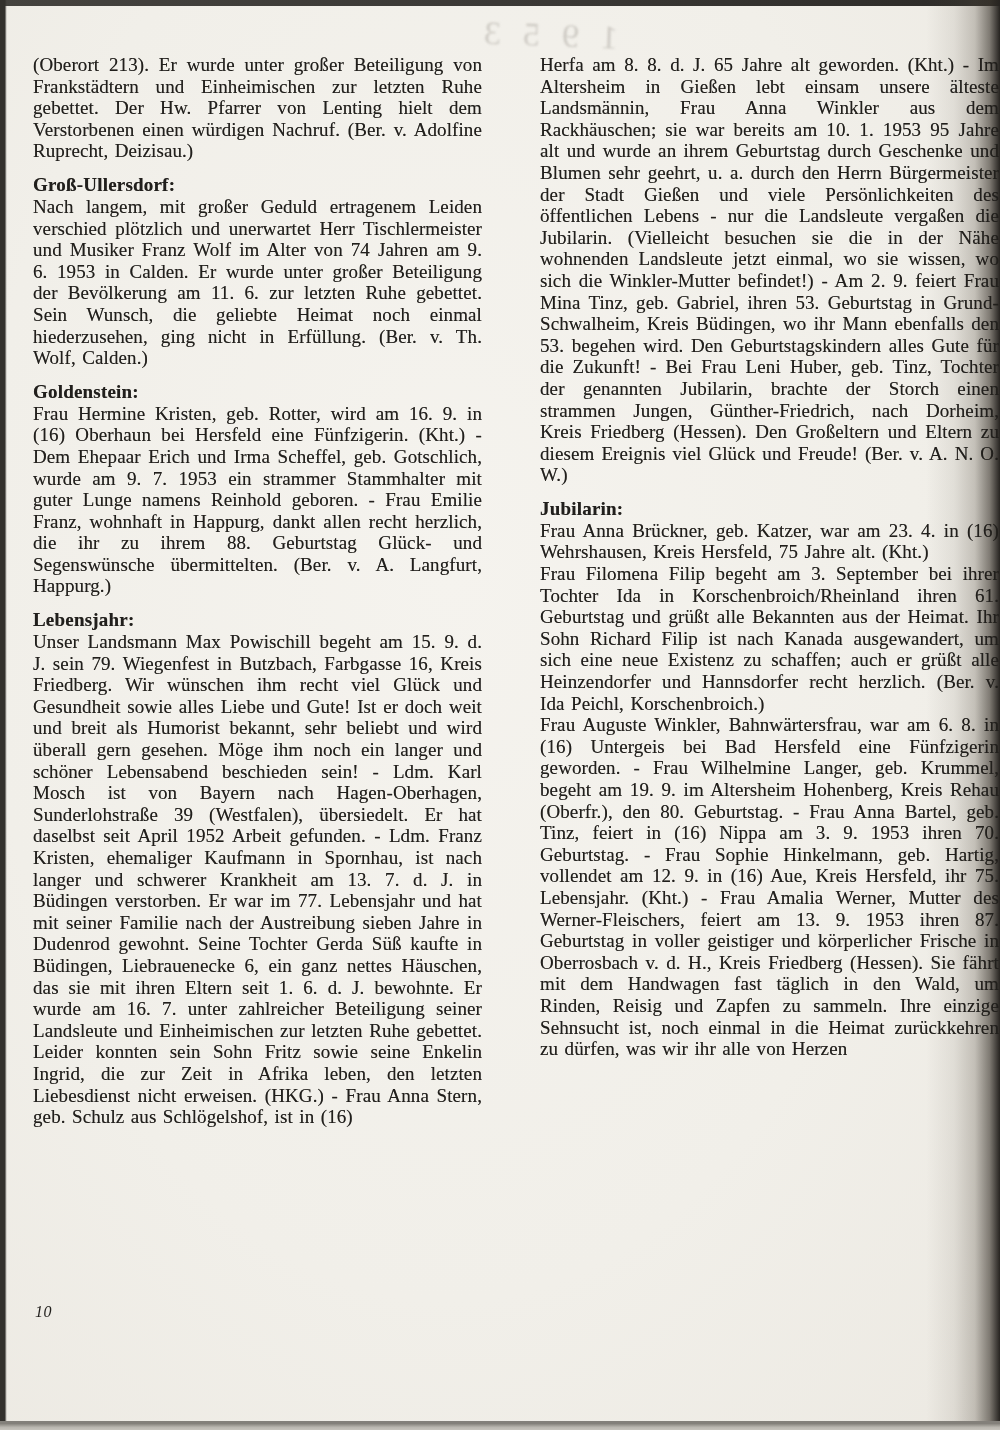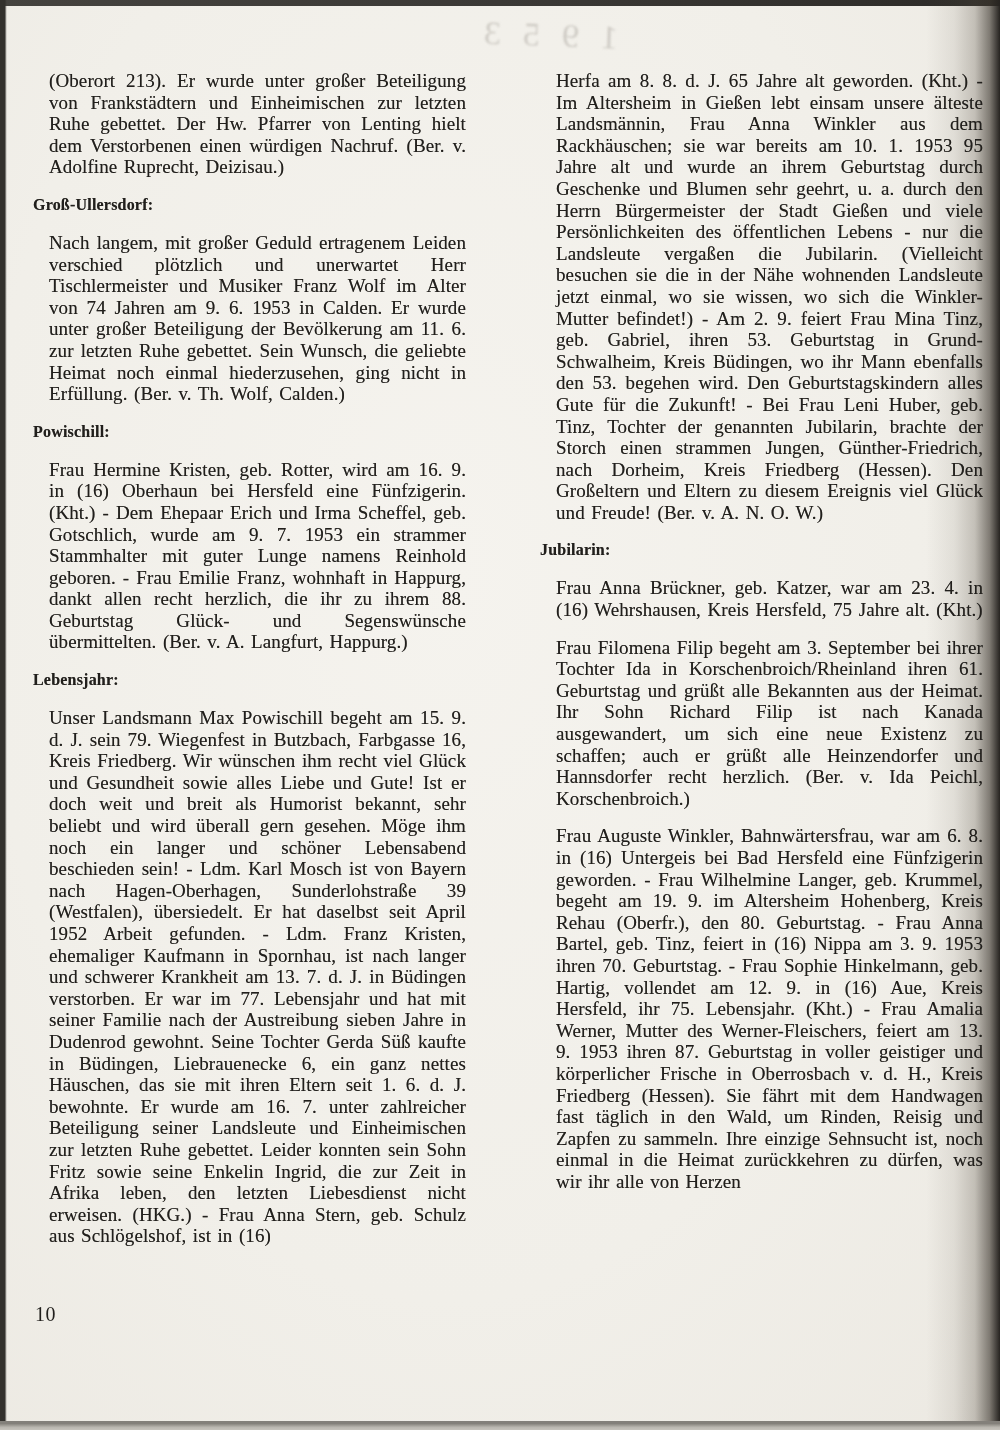--- a/index.html
+++ b/index.html
@@ -54,55 +54,56 @@
     top: 54px;
     text-align: justify;
     font-size: 19px;
     line-height: 21.6px;
     word-spacing: 1.6px;
     letter-spacing: 0.1px;
     text-shadow: 0 0 0.4px rgba(33,31,28,0.55);
   }
   .column.left  { left: 33px;  width: 449px; }
   .column.right { left: 540px; width: 459px; }
-  .column p { margin: 16px; }
+  .column p { margin: 0; }
   .column h3 {
     margin: 12px 0 0 0;
-    font-size: 16px;
+    font-size: 19px;
     line-height: 22px;
     font-weight: bold;
     letter-spacing: 0.2px;
     text-align: left;
   }
   .page-number {
     position: absolute;
     left: 35px; top: 1303px;
-    font-size: 20px;
+    font-size: 16px;
     letter-spacing: 0.5px;
+    font-style: italic;
   }
 </style>
 </head>
 <body>
 
 <div class="page">
 
   <div class="edge-top"></div>
   <div class="edge-left"></div>
   <div class="edge-right"></div>
   <div class="edge-bottom"></div>
 
   <div class="ghost-mark">1953</div>
 
   <div class="column left">
     <p>(Oberort 213). Er wurde unter großer Beteiligung von Frankstädtern und Einheimischen zur letzten Ruhe gebettet. Der Hw. Pfarrer von Lenting hielt dem Verstorbenen einen würdigen Nachruf. (Ber. v. Adolfine Ruprecht, Deizisau.)</p>
 
     <h3>Groß-Ullersdorf:</h3>
     <p>Nach langem, mit großer Geduld ertragenem Leiden verschied plötzlich und unerwartet Herr Tischlermeister und Musiker Franz Wolf im Alter von 74 Jahren am 9. 6. 1953 in Calden. Er wurde unter großer Beteiligung der Bevölkerung am 11. 6. zur letzten Ruhe gebettet. Sein Wunsch, die geliebte Heimat noch einmal hiederzusehen, ging nicht in Erfüllung. (Ber. v. Th. Wolf, Calden.)</p>
 
-    <h3>Powischill:</h3>
+    <h3>Goldenstein:</h3>
     <p>Frau Hermine Kristen, geb. Rotter, wird am 16. 9. in (16) Oberhaun bei Hersfeld eine Fünfzigerin. (Kht.) - Dem Ehepaar Erich und Irma Scheffel, geb. Gotschlich, wurde am 9. 7. 1953 ein strammer Stammhalter mit guter Lunge namens Reinhold geboren. - Frau Emilie Franz, wohnhaft in Happurg, dankt allen recht herzlich, die ihr zu ihrem 88. Geburtstag Glück- und Segenswünsche übermittelten. (Ber. v. A. Langfurt, Happurg.)</p>
 
     <h3>Lebensjahr:</h3>
     <p>Unser Landsmann Max Powischill begeht am 15. 9. d. J. sein 79. Wiegenfest in Butzbach, Farbgasse 16, Kreis Friedberg. Wir wünschen ihm recht viel Glück und Gesundheit sowie alles Liebe und Gute! Ist er doch weit und breit als Humorist bekannt, sehr beliebt und wird überall gern gesehen. Möge ihm noch ein langer und schöner Lebensabend beschieden sein! - Ldm. Karl Mosch ist von Bayern nach Hagen-Oberhagen, Sunderlohstraße 39 (Westfalen), übersiedelt. Er hat daselbst seit April 1952 Arbeit gefunden. - Ldm. Franz Kristen, ehemaliger Kaufmann in Spornhau, ist nach langer und schwerer Krankheit am 13. 7. d. J. in Büdingen verstorben. Er war im 77. Lebensjahr und hat mit seiner Familie nach der Austreibung sieben Jahre in Dudenrod gewohnt. Seine Tochter Gerda Süß kaufte in Büdingen, Liebrauenecke 6, ein ganz nettes Häuschen, das sie mit ihren Eltern seit 1. 6. d. J. bewohnte. Er wurde am 16. 7. unter zahlreicher Beteiligung seiner Landsleute und Einheimischen zur letzten Ruhe gebettet. Leider konnten sein Sohn Fritz sowie seine Enkelin Ingrid, die zur Zeit in Afrika leben, den letzten Liebesdienst nicht erweisen. (HKG.) - Frau Anna Stern, geb. Schulz aus Schlögelshof, ist in (16)</p>
   </div>
 
   <div class="column right">
     <p>Herfa am 8. 8. d. J. 65 Jahre alt geworden. (Kht.) - Im Altersheim in Gießen lebt einsam unsere älteste Landsmännin, Frau Anna Winkler aus dem Rackhäuschen; sie war bereits am 10. 1. 1953 95 Jahre alt und wurde an ihrem Geburtstag durch Geschenke und Blumen sehr geehrt, u. a. durch den Herrn Bürgermeister der Stadt Gießen und viele Persönlichkeiten des öffentlichen Lebens - nur die Landsleute vergaßen die Jubilarin. (Vielleicht besuchen sie die in der Nähe wohnenden Landsleute jetzt einmal, wo sie wissen, wo sich die Winkler-Mutter befindet!) - Am 2. 9. feiert Frau Mina Tinz, geb. Gabriel, ihren 53. Geburtstag in Grund-Schwalheim, Kreis Büdingen, wo ihr Mann ebenfalls den 53. begehen wird. Den Geburtstagskindern alles Gute für die Zukunft! - Bei Frau Leni Huber, geb. Tinz, Tochter der genannten Jubilarin, brachte der Storch einen strammen Jungen, Günther-Friedrich, nach Dorheim, Kreis Friedberg (Hessen). Den Großeltern und Eltern zu diesem Ereignis viel Glück und Freude! (Ber. v. A. N. O. W.)</p>
 
     <h3>Jubilarin:</h3>

